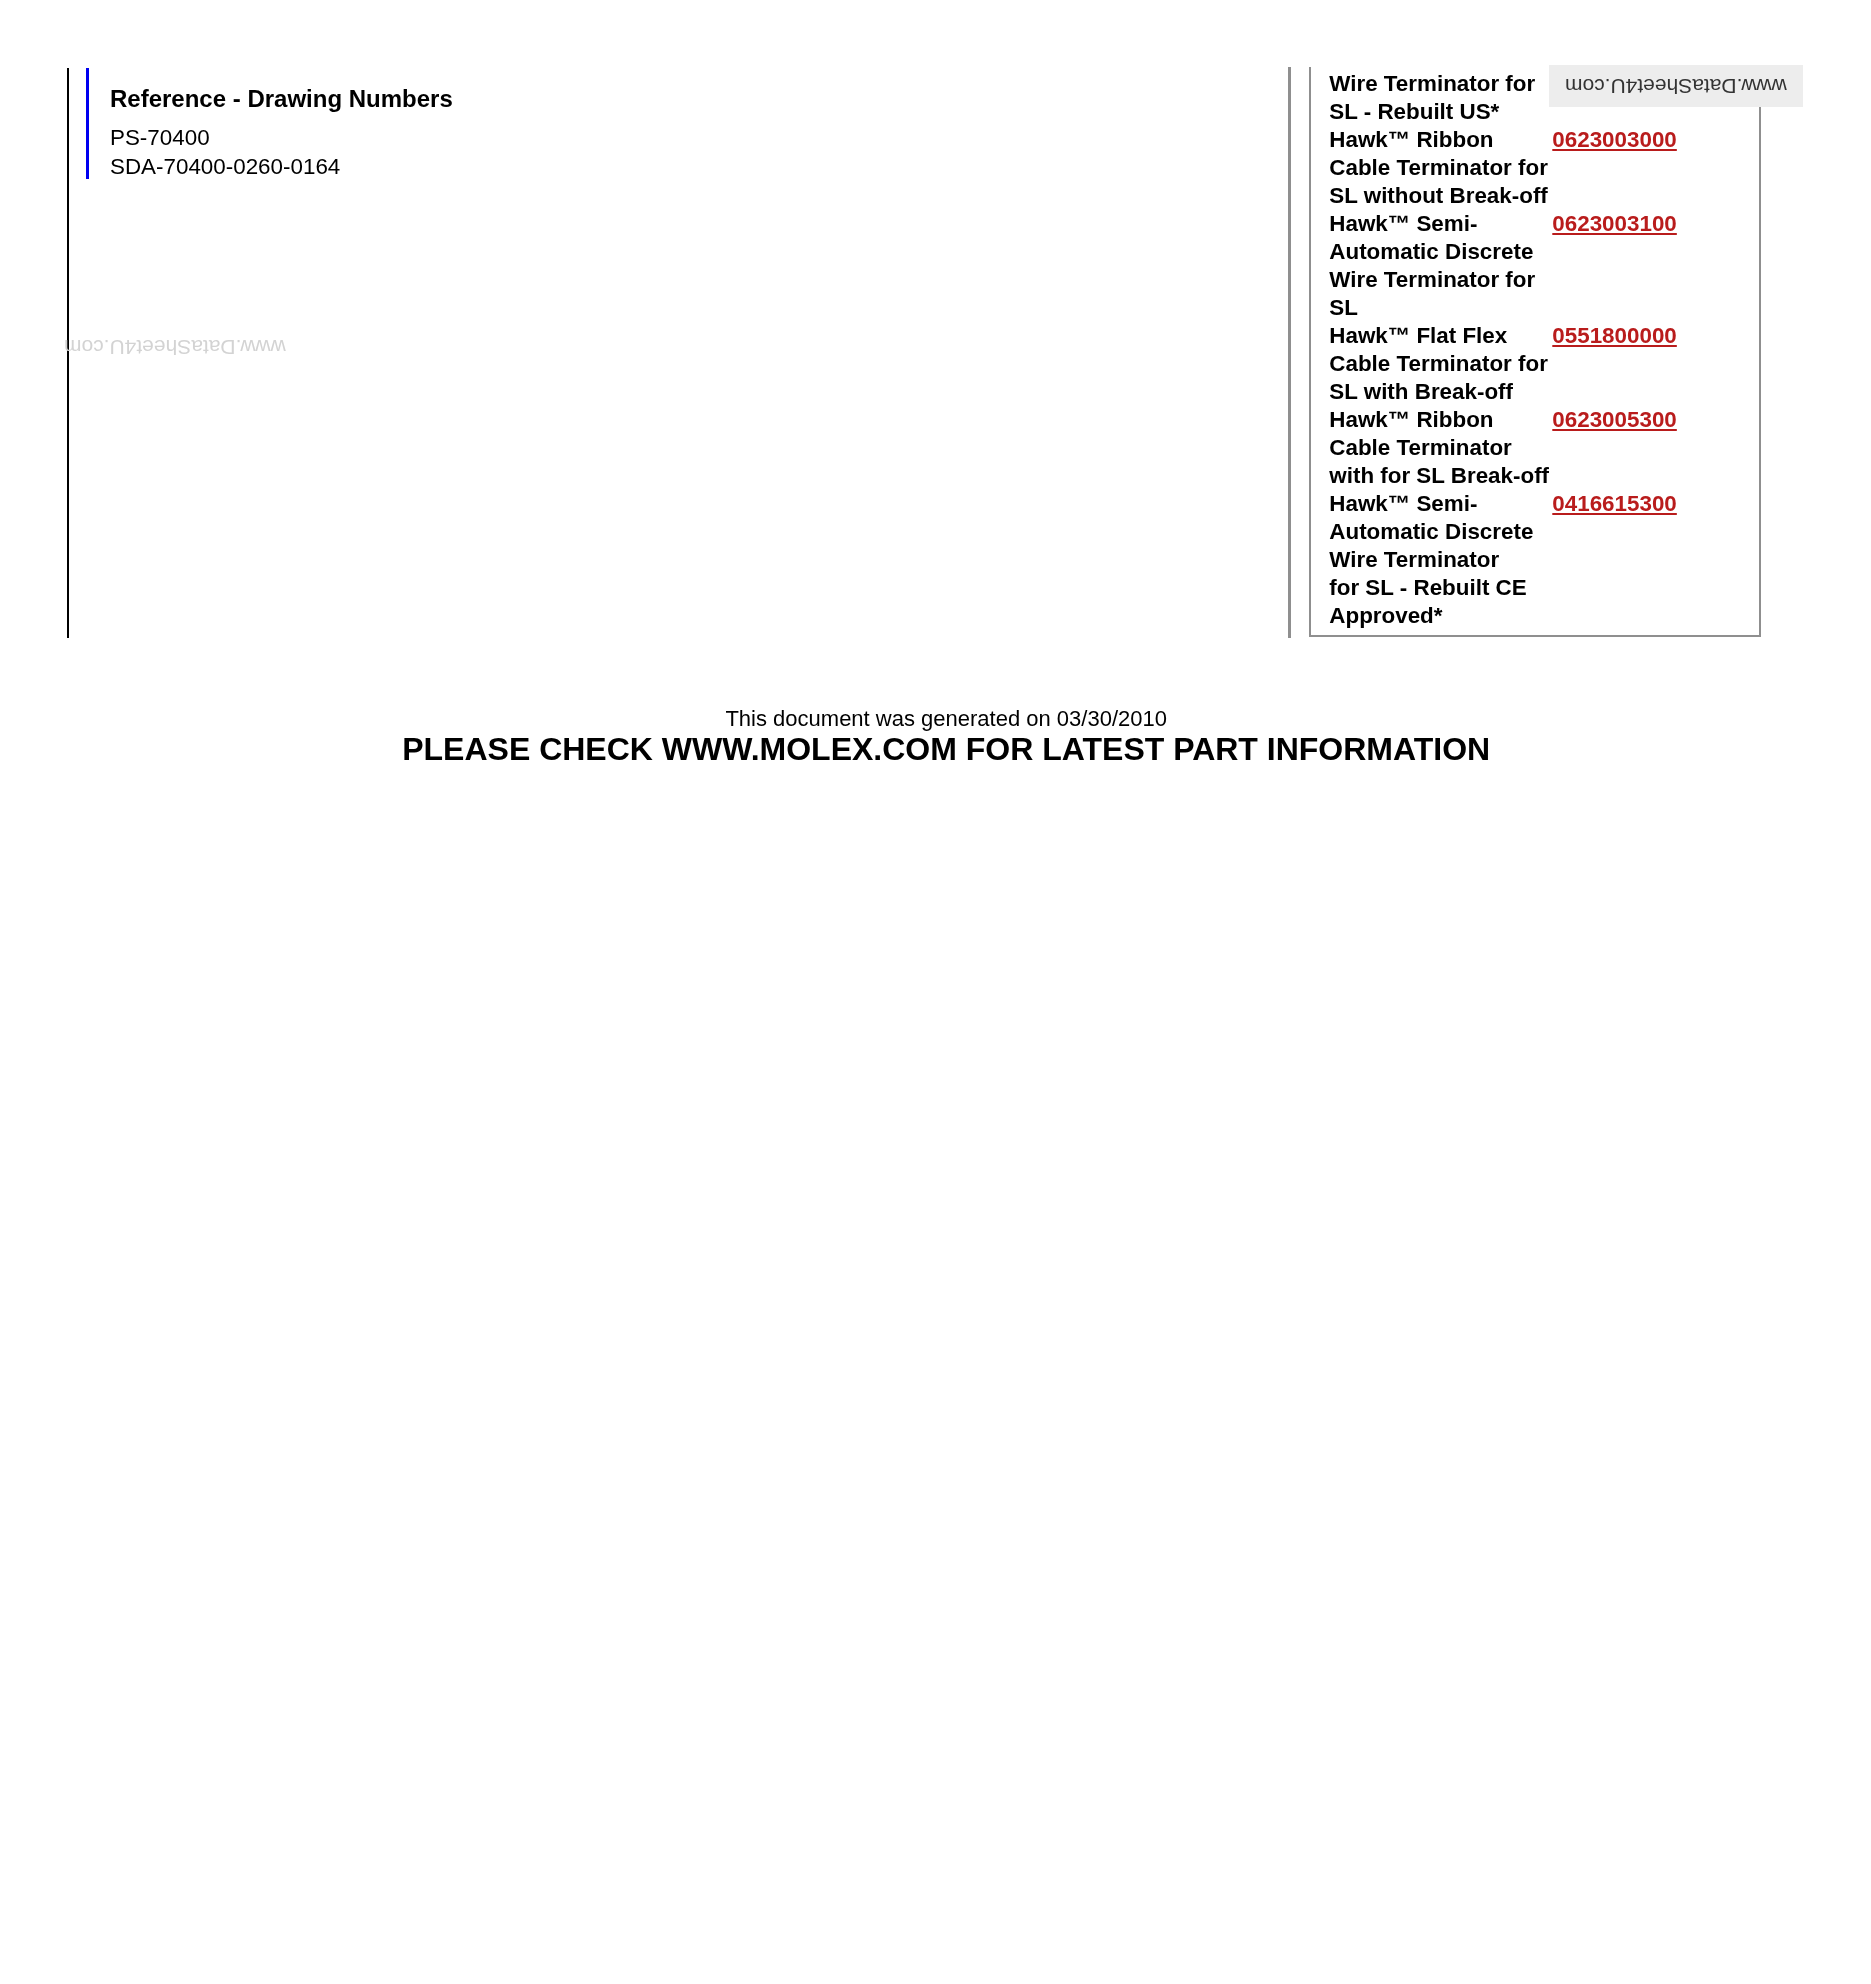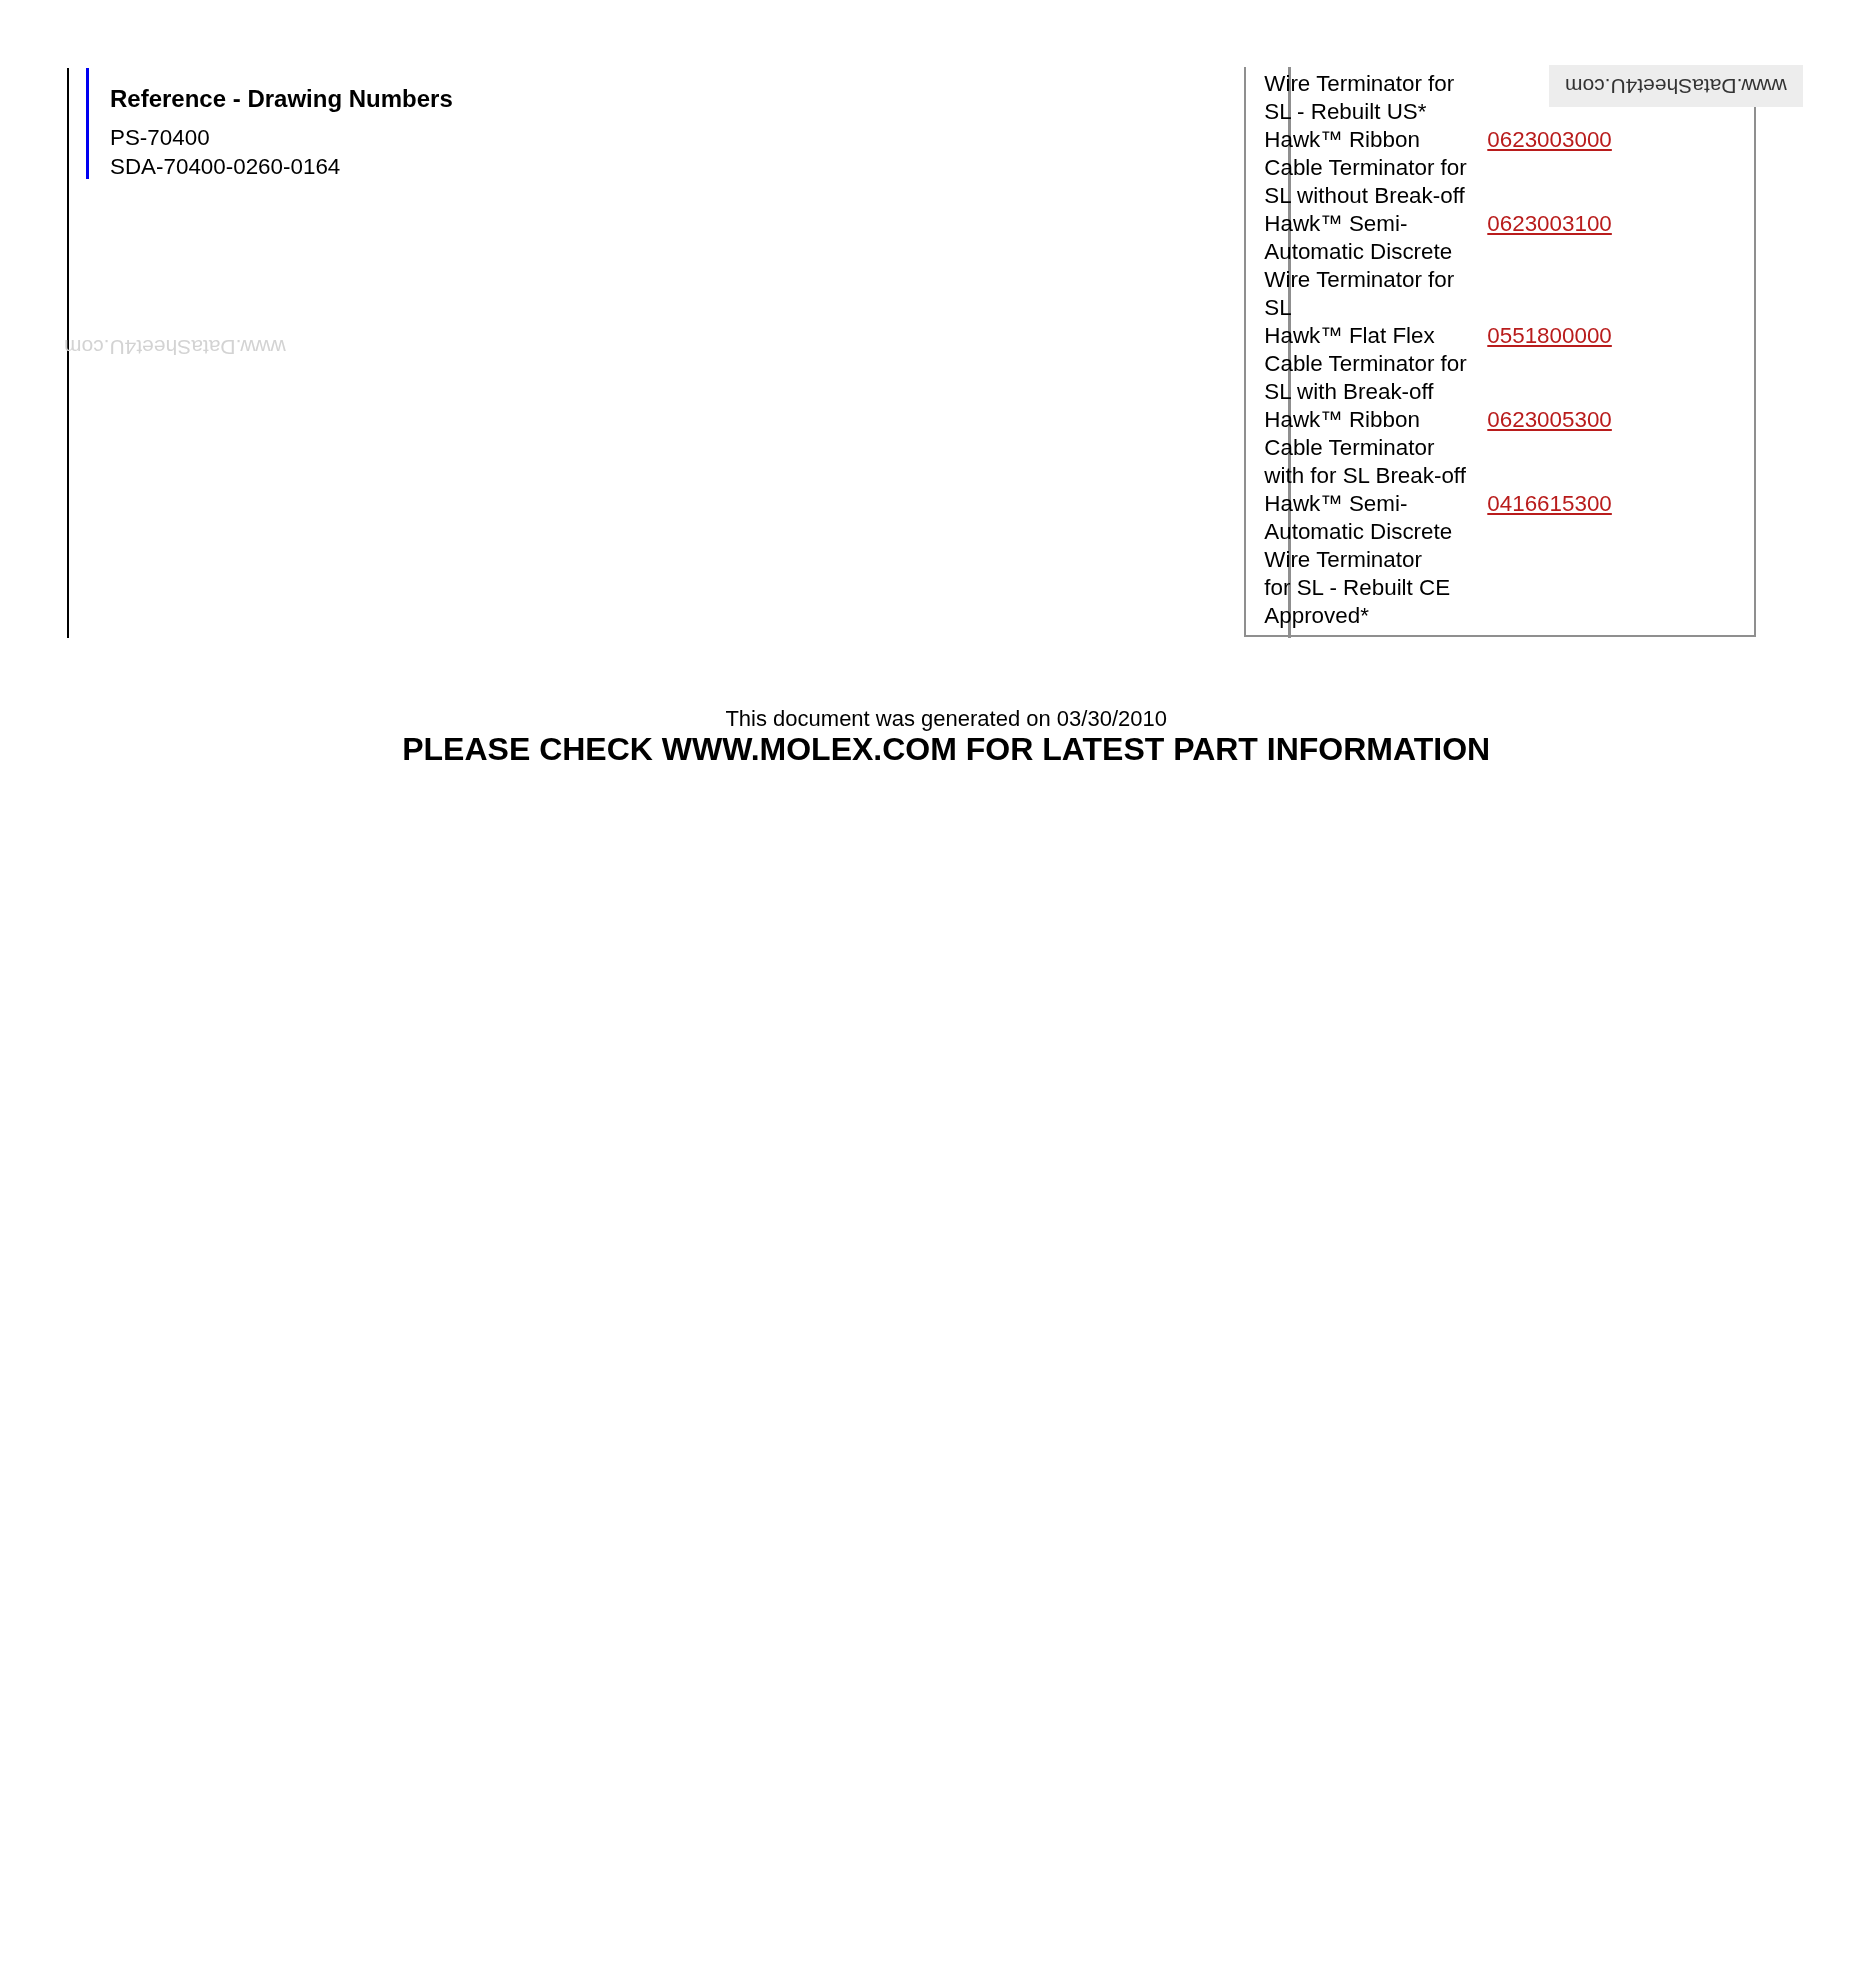--- a/index.html
+++ b/index.html
@@ -61,29 +61,30 @@
   .ref-label {
     width: 579px;
     flex: 0 0 auto;
   }
   .ref-value {
     flex: 0 0 auto;
   }
   
   .tooling {
     position: absolute;
-    left: 1244px;
+    left: 1309px;
     top: 67px;
-    width: 512px;
+    width: 452px;
     height: 570px;
     box-sizing: border-box;
     border: 2.7px solid #8f8f8f;
     border-top: none;
     padding: 3.4px 0 0 18.3px;
     overflow: hidden;
+    font-weight: bold;
   }
   .tool-row {
     display: flex;
     align-items: flex-start;
   }
   .tool-name {
     width: 223px;
     flex: 0 0 auto;
     font-size: 22.4px;
     line-height: 28px;

